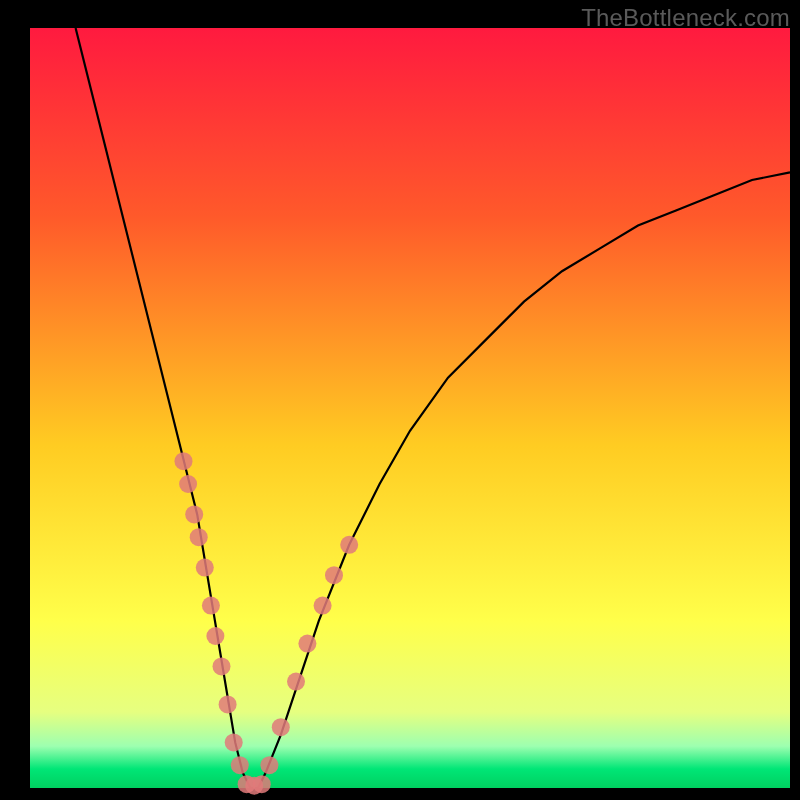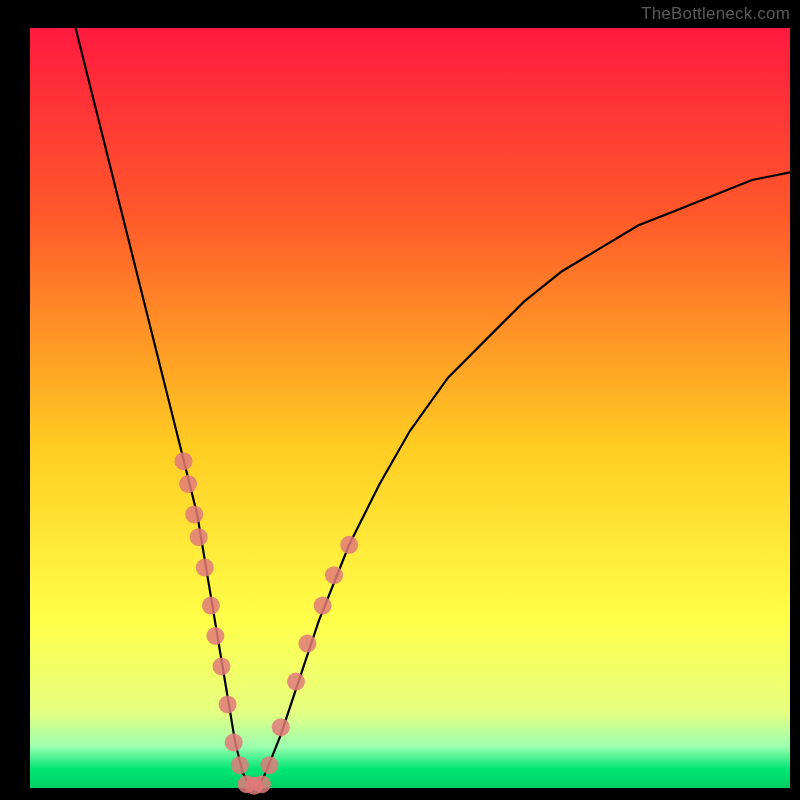--- a/index.html
+++ b/index.html
@@ -16,21 +16,21 @@
     top: 0;
     left: 0;
     width: 800px;
     height: 800px;
   }
   .watermark {
     position: absolute;
     top: 4px;
     right: 10px;
     color: #5a5a5a;
-    font-size: 17px;
+    font-size: 24px;
     font-weight: 500;
     letter-spacing: 0.2px;
   }
 </style>
 </head>
 <body>
 
 <svg class="chart-frame" viewBox="0 0 800 800" preserveAspectRatio="none">
   <defs>
     <linearGradient id="bg-grad" x1="0" y1="0" x2="0" y2="1">

